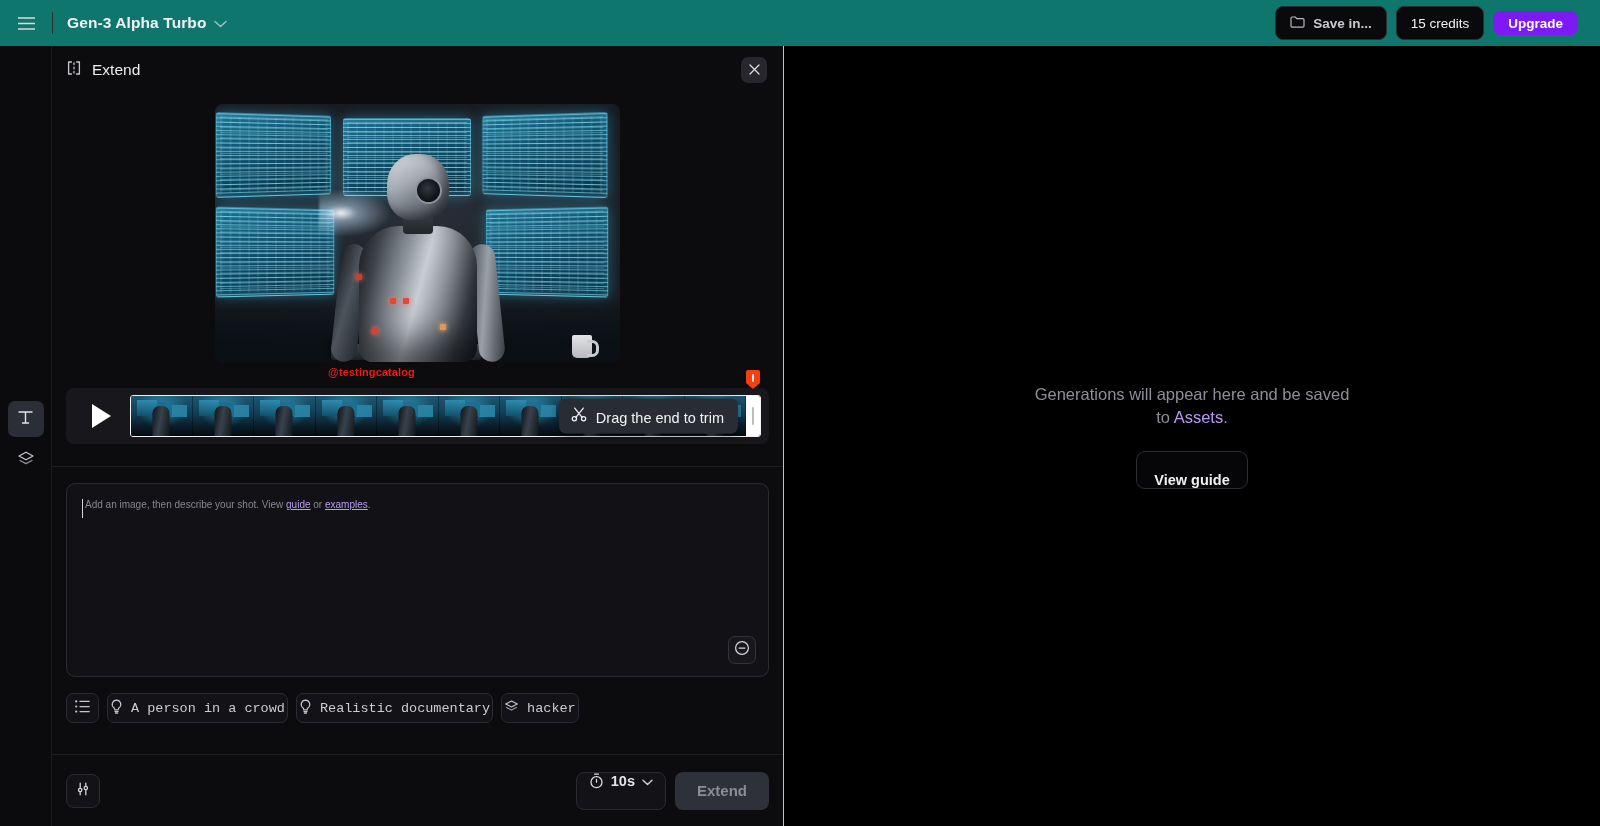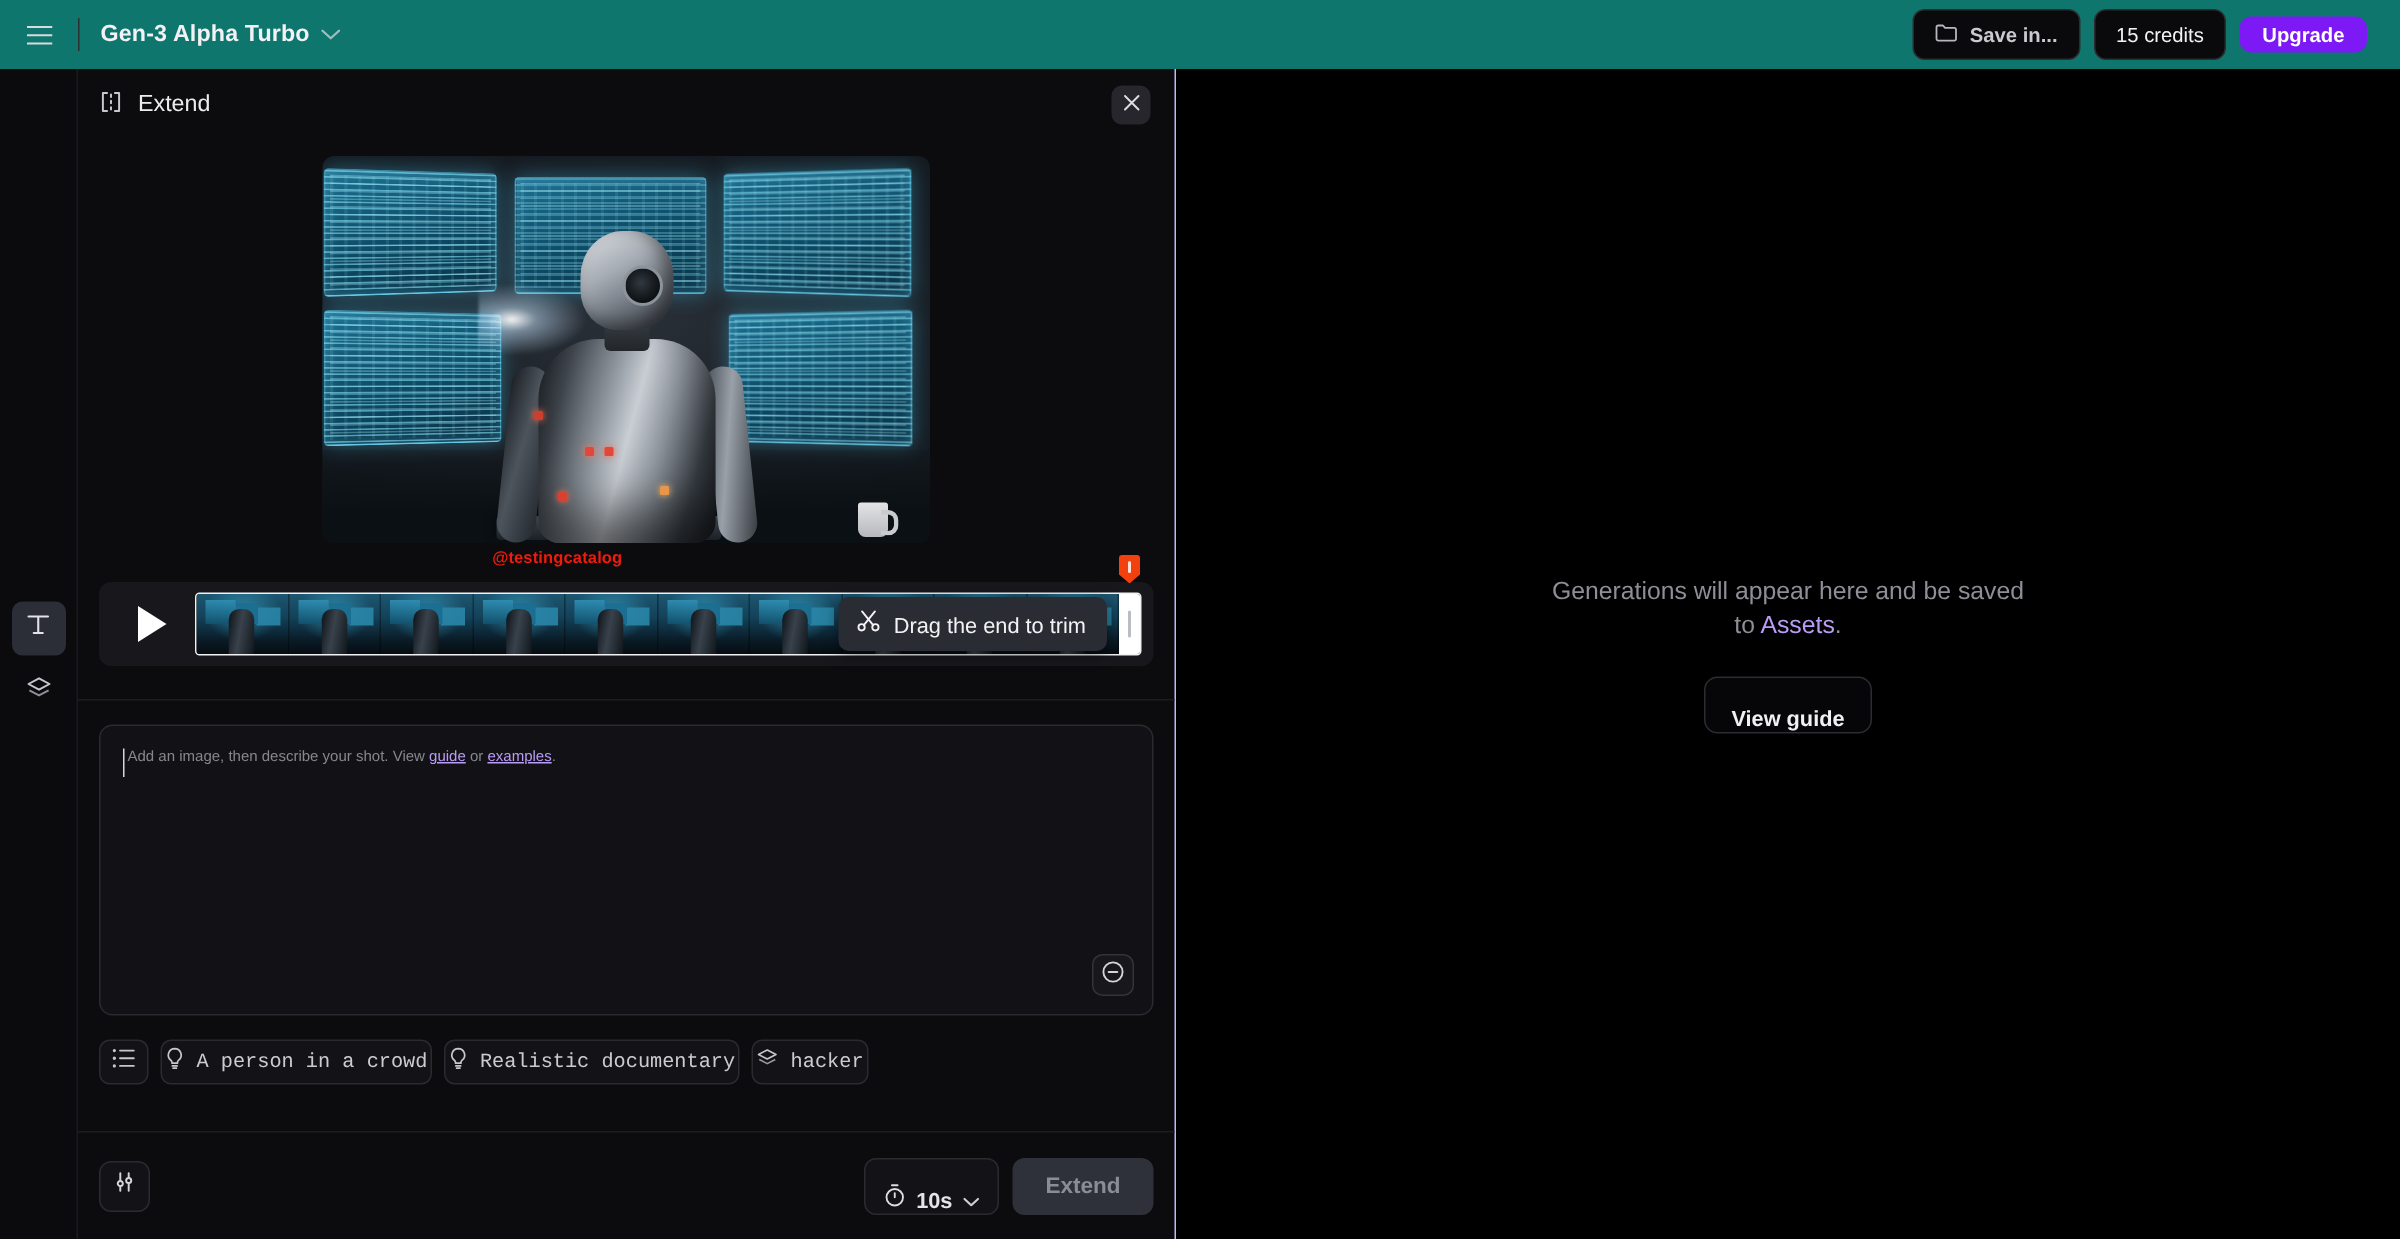--- a/index.html
+++ b/index.html
@@ -326,21 +326,21 @@
     padding: 0 14px;
   }
   .icon-btn {
     width: 34px; height: 34px; border-radius: 8px;
     border: 1px solid #2a2a31; background: #131317;
     display:flex; align-items:center; justify-content:center; cursor:pointer;
     color: #d4d4da;
   }
   .footer-right { margin-left: auto; display:flex; align-items:center; gap: 9px; }
   .duration-btn {
-    display:flex; align-items:flex-end; gap: 7px;
+    display:flex; align-items:flex-start; gap: 7px;
     height: 38px; padding: 0 12px;
     border: 1px solid #2a2a31; border-radius: 8px;
     background: #131317; color: #e4e4e9;
     font-size: 14.5px; font-weight: 600; cursor: pointer;
   }
   .extend-btn {
     height: 38px; padding: 0 22px;
     border: none; border-radius: 8px;
     background: #2e303a; color: #8a8c98;
     font-size: 15px; font-weight: 600; cursor: not-allowed;

